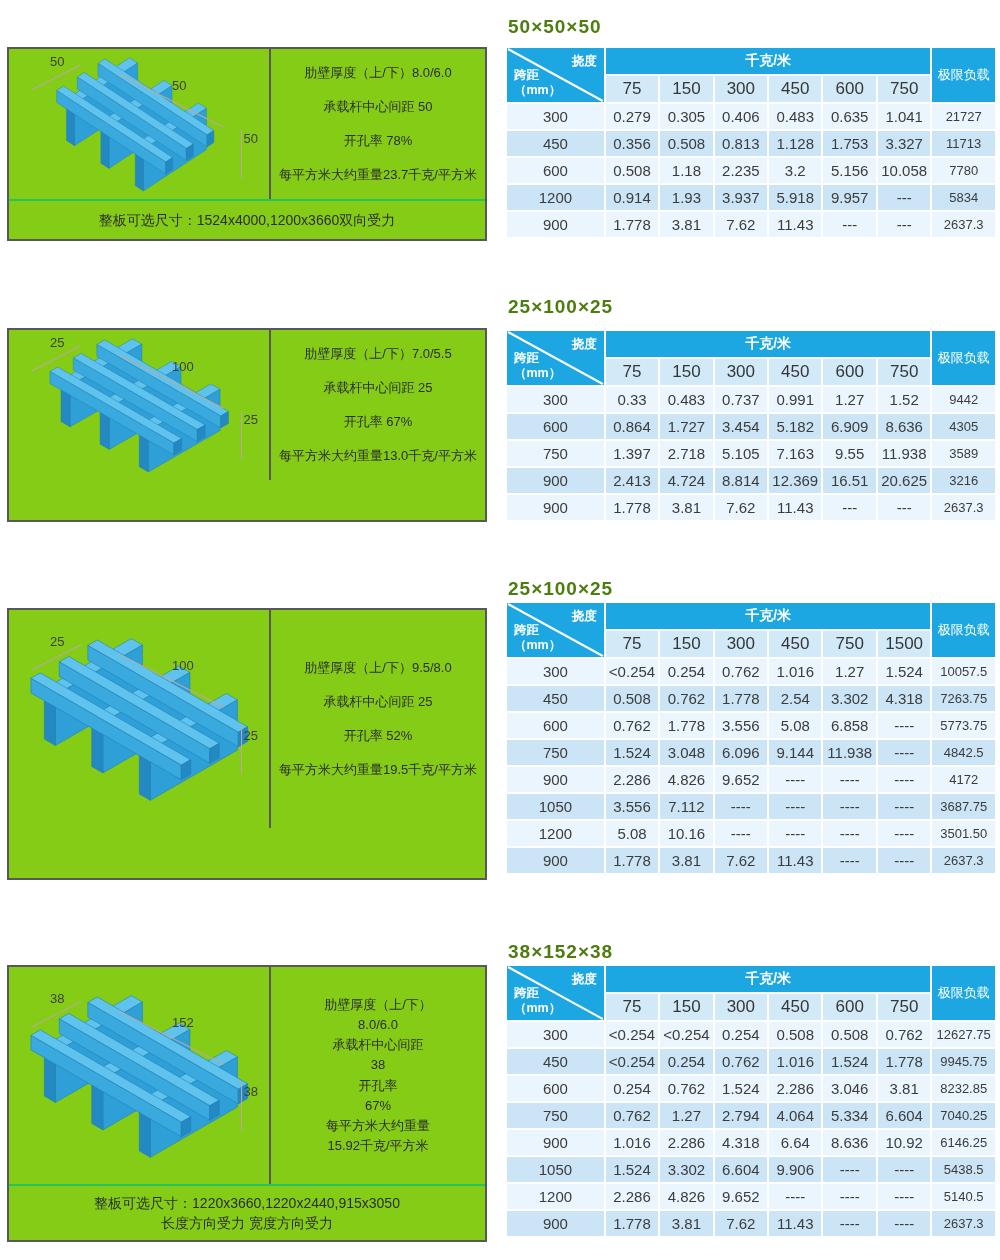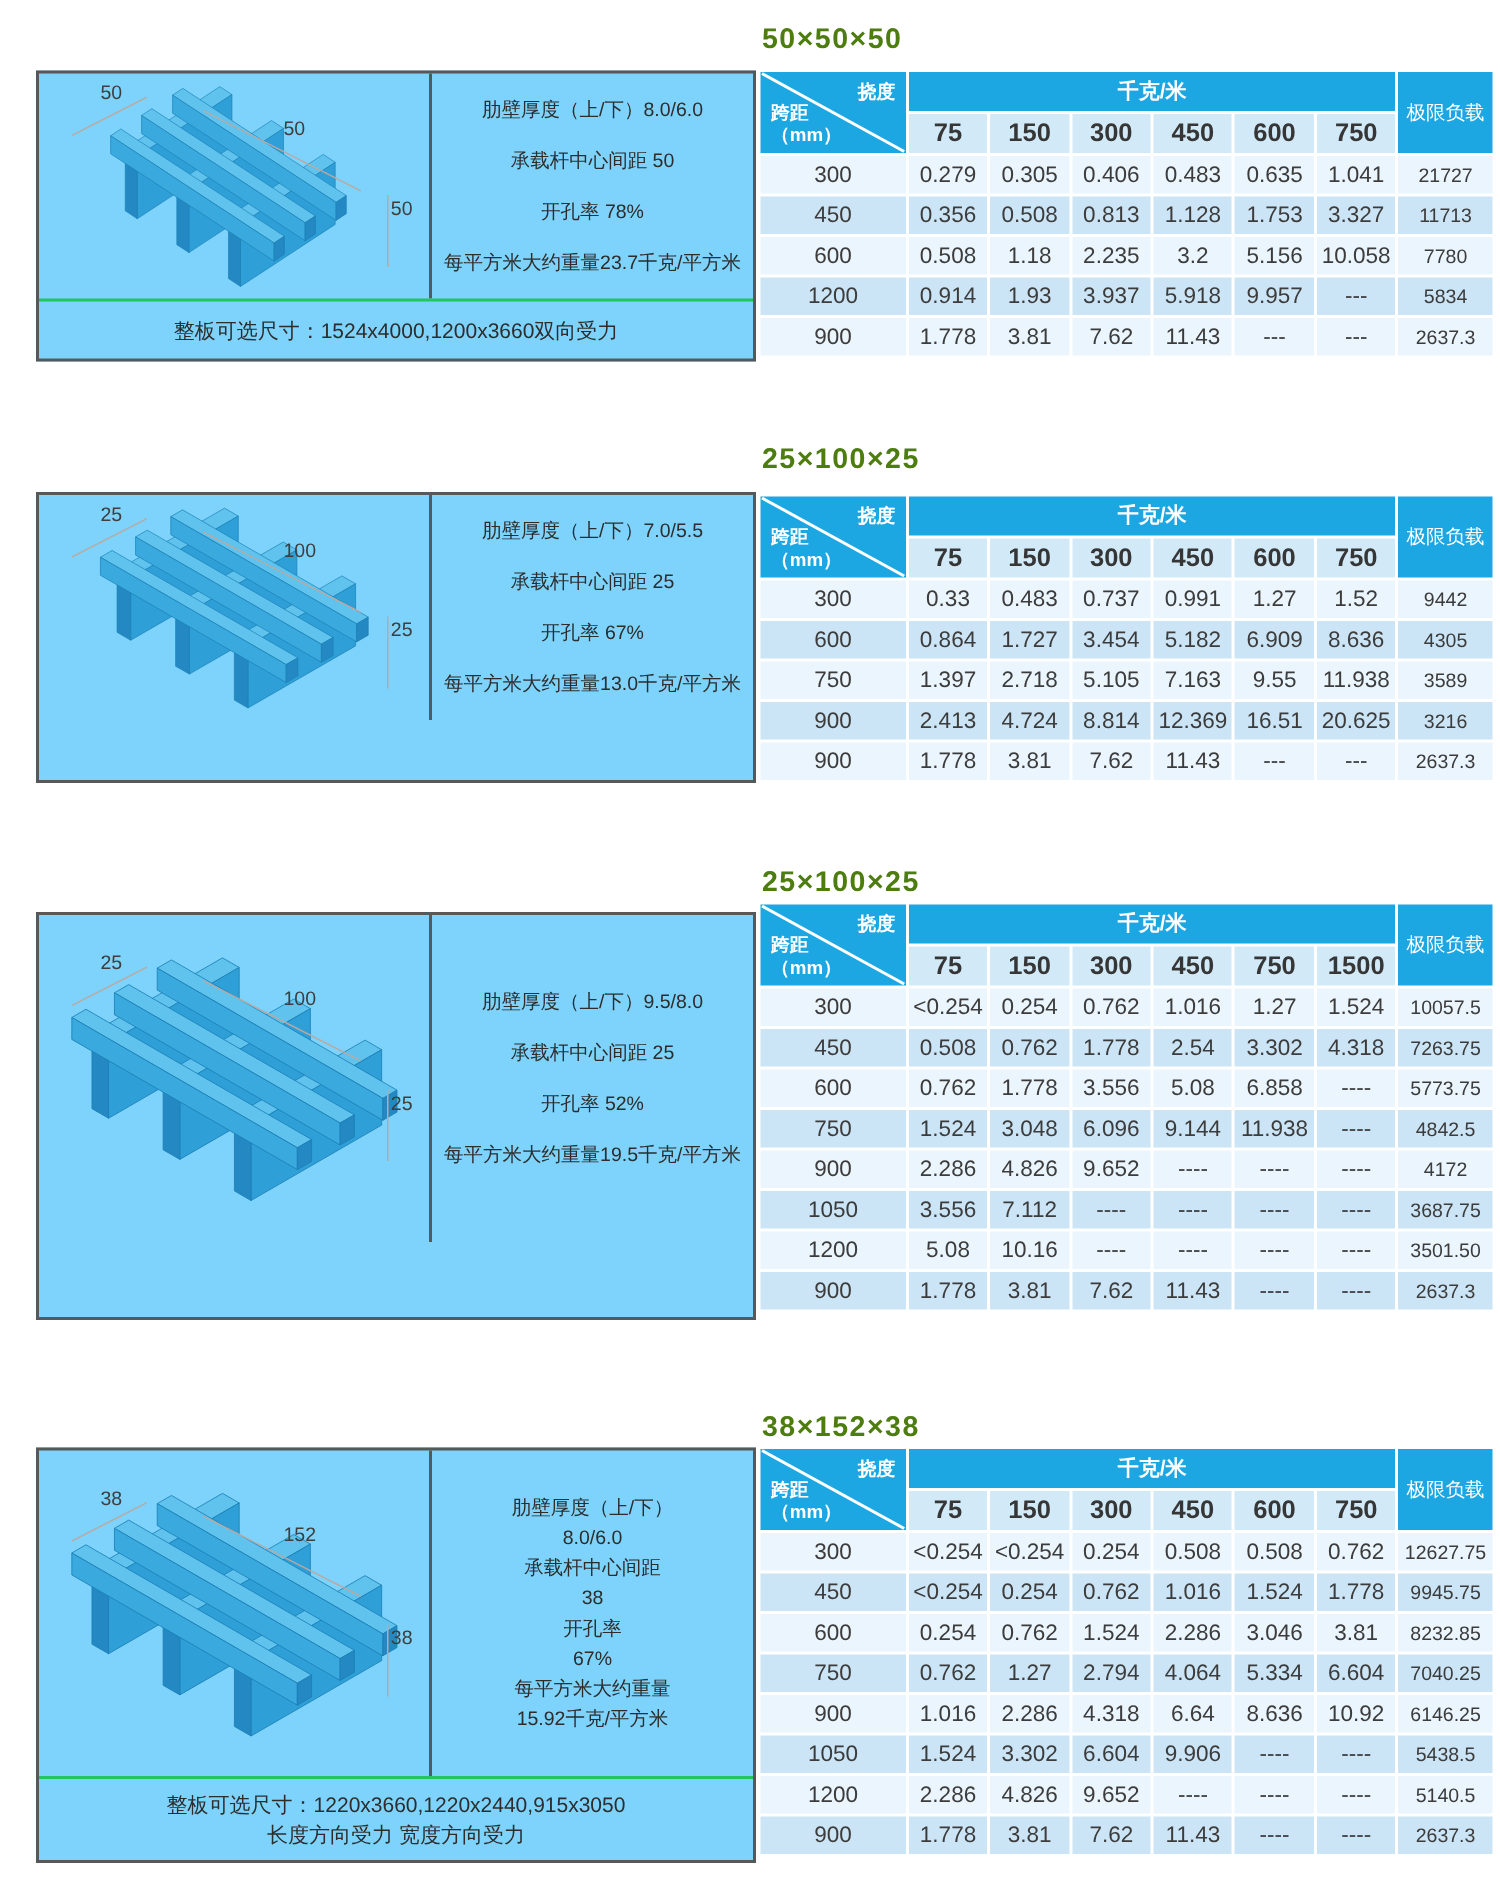--- a/index.html
+++ b/index.html
@@ -2,21 +2,21 @@
 <html><head>
 <meta charset="utf-8">
 <style>
   html,body{margin:0;padding:0;}
   body{width:1000px;height:1260px;position:relative;background:#fff;
        font-family:"Liberation Sans","DejaVu Sans",sans-serif;color:#333;overflow:hidden;}
 
   .size-title{position:absolute;margin:0;font-size:19px;font-weight:bold;color:#4d7c0f;letter-spacing:1px;}
 
   
-  .panel{position:absolute;left:24px;width:476px;border:2px solid #57585a;background:#7dd3fc;}
+  .panel{position:absolute;left:7px;width:476px;border:2px solid #57585a;background:#84cc16;}
   .diagram-area{position:absolute;left:0;top:0;width:260px;border-right:2px solid #57585a;
                 display:flex;align-items:center;justify-content:center;}
   .diagram-wrap{position:relative;width:238px;}
   .diagram-wrap svg{position:absolute;left:0;top:0;width:100%;height:100%;}
   .spec-area{position:absolute;left:262px;right:0;top:0;display:flex;flex-direction:column;
              justify-content:center;align-items:center;text-align:center;}
   .spec-line{font-size:13px;color:#2d2d2d;line-height:1.25;white-space:nowrap;}
   .gap-wide .spec-line{margin:9px 0;}
   .gap-tight .spec-line{margin:2px 0;}
   .note-area{position:absolute;left:0;right:0;bottom:0;border-top:2px solid #22c55e;
@@ -32,21 +32,21 @@
   .dl-b{left:92px;top:46px;width:118px;transform:rotate(27deg);}
   .dl-c{position:absolute;border-left:1px solid #b9a9a2;right:16px;top:76px;height:48px;}
 
   
   .data-table{position:absolute;left:505px;border-collapse:separate;border-spacing:2px;
               table-layout:fixed;width:492px;}
   .data-table th,.data-table td{padding:0;text-align:center;overflow:hidden;}
   th.corner{background:#1ca6e2;position:relative;}
   th.kgm{background:#1ca6e2;color:#fff;font-size:14px;font-weight:bold;height:26px;}
   th.load-h{background:#1ca6e2;color:#fff;font-size:13px;font-weight:normal;}
-  tr.cols th{background:#d2eaf8;color:#363636;font-size:17px;font-weight:bold;height:26px;}
+  tr.cols th{background:#d2eaf8;color:#363636;font-size:17px;font-weight:normal;height:26px;}
   tbody td{height:25px;font-size:15px;color:#3c3c3c;}
   tbody tr:nth-child(odd) td{background:#eaf5fd;}
   tbody tr:nth-child(even) td{background:#cbe5f6;}
   tbody td.c-span{font-size:15px;}
   tbody td.c-load{font-size:13px;}
   .corner .diag{position:absolute;left:0;top:0;width:100%;height:100%;}
   .corner .defl{position:absolute;top:5px;right:7px;color:#fff;font-size:12.5px;}
   .corner .spn{position:absolute;bottom:4px;left:7px;color:#fff;font-size:12.5px;
                text-align:left;line-height:1.2;}
 </style>

